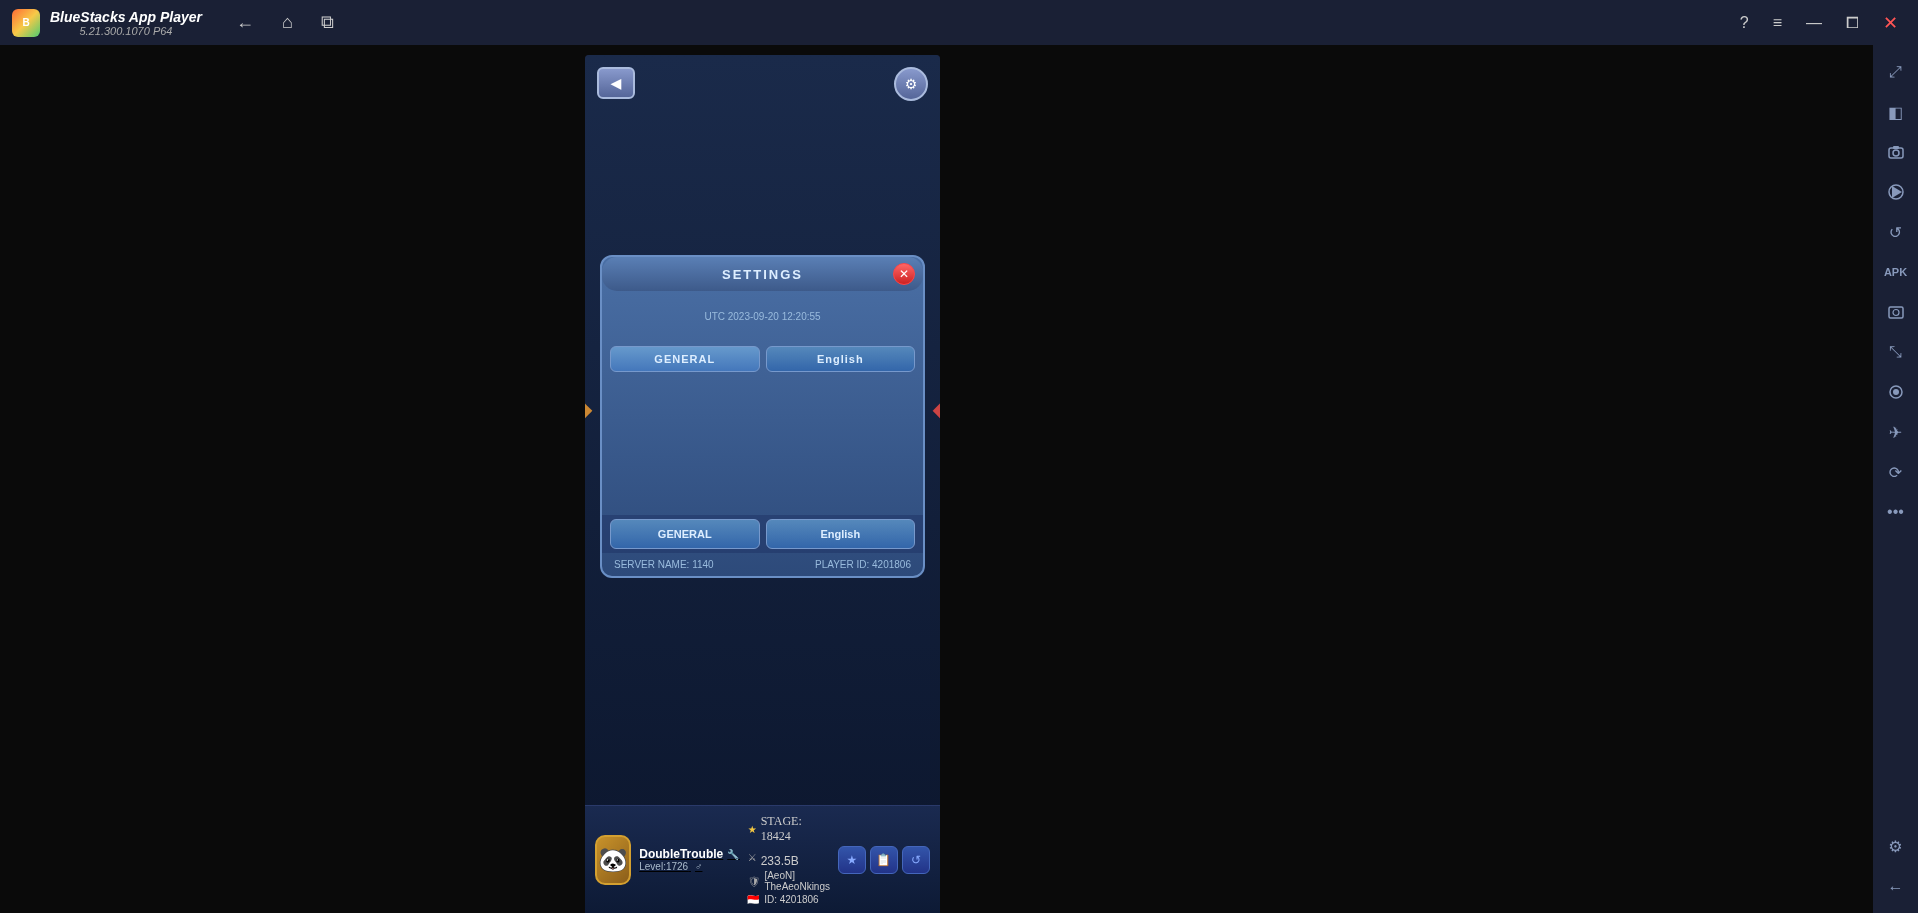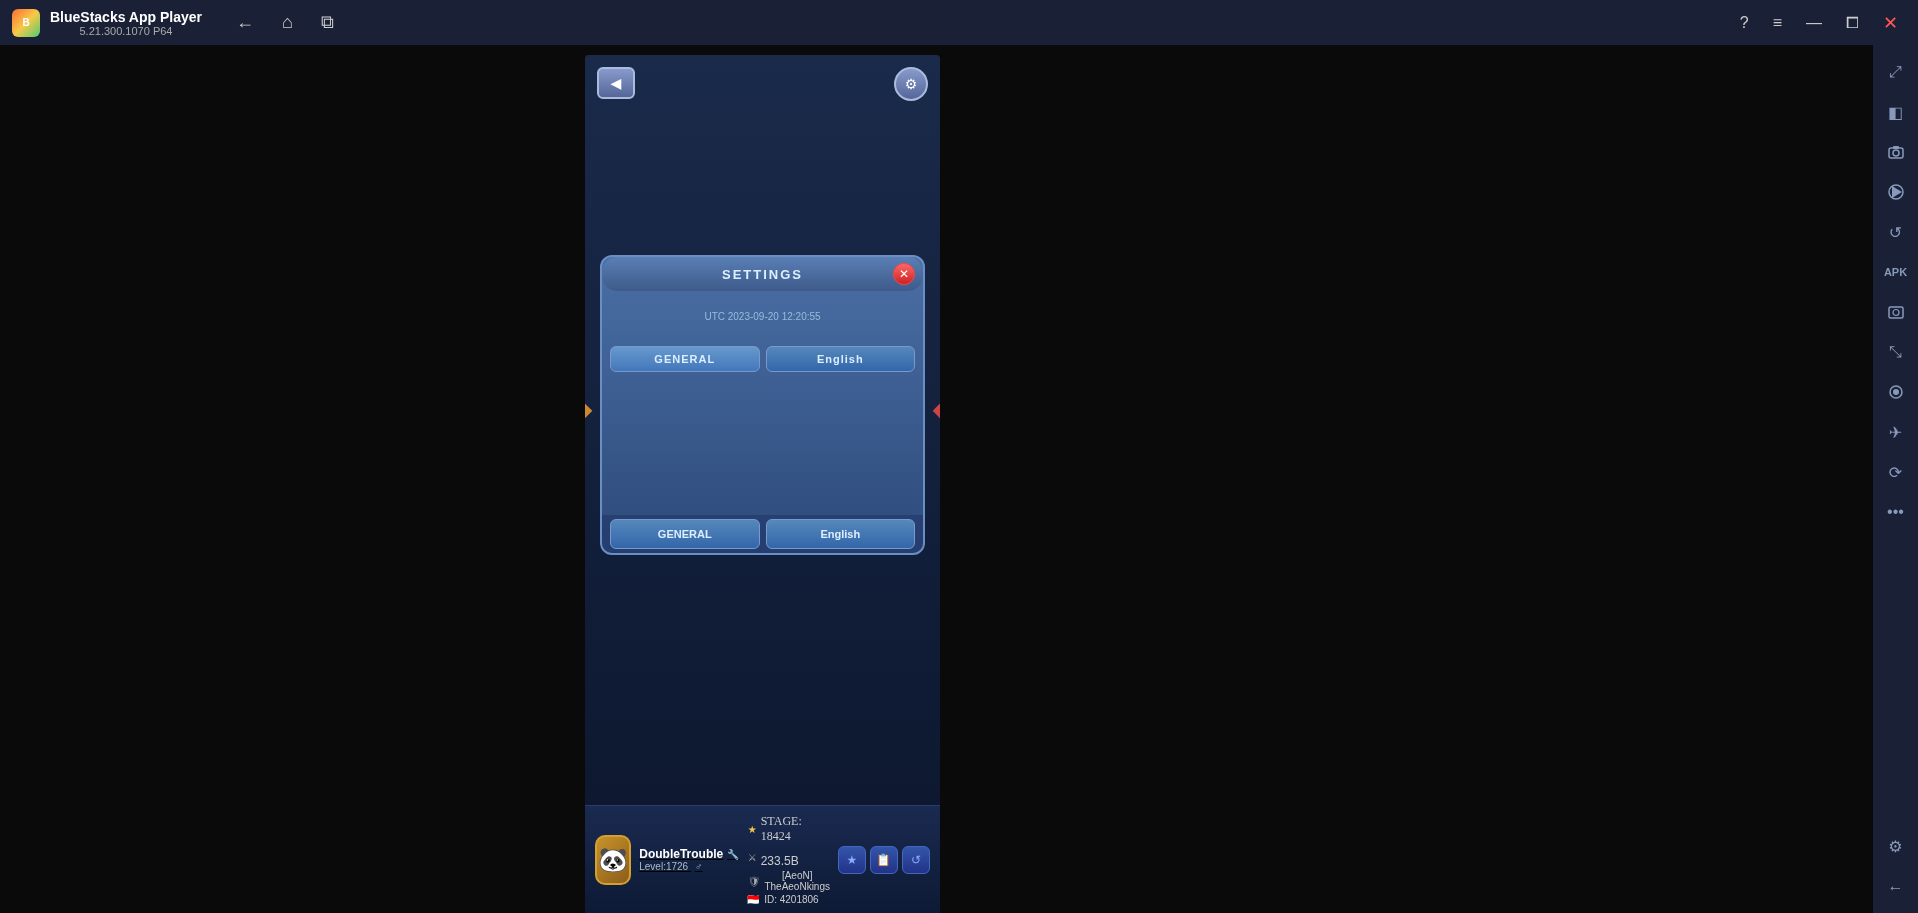--- a/index.html
+++ b/index.html
@@ -27,20 +27,21 @@
       width: 28px; height: 28px;
       background: linear-gradient(135deg, #ff6b35, #f7c948, #4ecb71);
       border-radius: 6px;
       margin-right: 10px;
       display: flex; align-items: center; justify-content: center;
       font-size: 14px; color: white; font-weight: bold;
     }
     .title-bar-text {
       color: #fff;
       font-size: 13px;
+      font-style: italic;
     }
     .title-bar-text .app-name {
       font-weight: bold;
       font-size: 14px;
     }
     .title-bar-text .version {
       font-size: 11px;
       color: #aaa;
       display: block;
       text-align: center;
@@ -355,20 +356,24 @@
       <div class="settings-tabs">
         <div class="settings-tab active">GENERAL</div>
         <div class="settings-tab">English</div>
       </div>
 
       <div style="height:38px;background:rgba(30,50,100,0.5);display:flex;gap:6px;padding:4px 8px;margin-top:135px;">
         <div style="flex:1;background:linear-gradient(180deg,#5588bb,#3366aa);border:1px solid #7799cc;border-radius:6px;display:flex;align-items:center;justify-content:center;color:#ddeeff;font-size:11px;font-weight:bold;cursor:pointer;">GENERAL</div>
         <div style="flex:1;background:linear-gradient(180deg,#5588bb,#3366aa);border:1px solid #7799cc;border-radius:6px;display:flex;align-items:center;justify-content:center;color:#ddeeff;font-size:11px;font-weight:bold;cursor:pointer;">English</div>
       </div>
 
+      <div class="settings-bottom-info">
+        <span style="color:#99bbdd;font-size:10px;">SERVER NAME: 1140</span>
+        <span style="color:#99bbdd;font-size:10px;">PLAYER ID: 4201806</span>
+      </div>
     </div>
 
     <div style="position:absolute;top:45%;left:-8px;color:#cc8833;font-size:20px;">◆</div>
     <div style="position:absolute;top:45%;right:-8px;color:#cc4444;font-size:20px;">◆</div>
 
   </div>
 
   <div class="player-card" style="position:absolute;bottom:0;left:585px;width:355px;background:linear-gradient(180deg,#1a2a50,#0d1a35);border-top:1px solid #2a3a6a;padding:8px 10px;display:flex;gap:8px;align-items:center;">
     <div class="player-avatar">
       <span>🐼</span>
@@ -387,21 +392,21 @@
       <div class="stat-row">
         <span style="color:#f5c842;font-size:10px;">★</span>
         <span style="color:#ccc;font-size:12px;font-family:Liberation Serif, serif;">STAGE: 18424</span>
       </div>
       <div class="stat-row">
         <span style="color:#aaa;font-size:10px;">⚔</span>
         <span style="color:#ccc;font-size:12px;margin-top:8px;">233.5B</span>
       </div>
       <div class="stat-row">
         <span style="color:#aaa;font-size:10px;">🛡</span>
-        <span style="color:#ccc;font-size:10px;text-align:center;">[AeoN] TheAeoNkings</span>
+        <span style="color:#ccc;font-size:10px;">[AeoN] TheAeoNkings</span>
       </div>
       <div class="stat-row">
         <span style="color:#aaa;font-size:10px;">🇮🇩</span>
         <span style="color:#ccc;font-size:10px;">ID: 4201806</span>
       </div>
     </div>
     <div class="player-icons">
       <div class="player-icon-btn">★</div>
       <div class="player-icon-btn">📋</div>
       <div class="player-icon-btn">↺</div>

